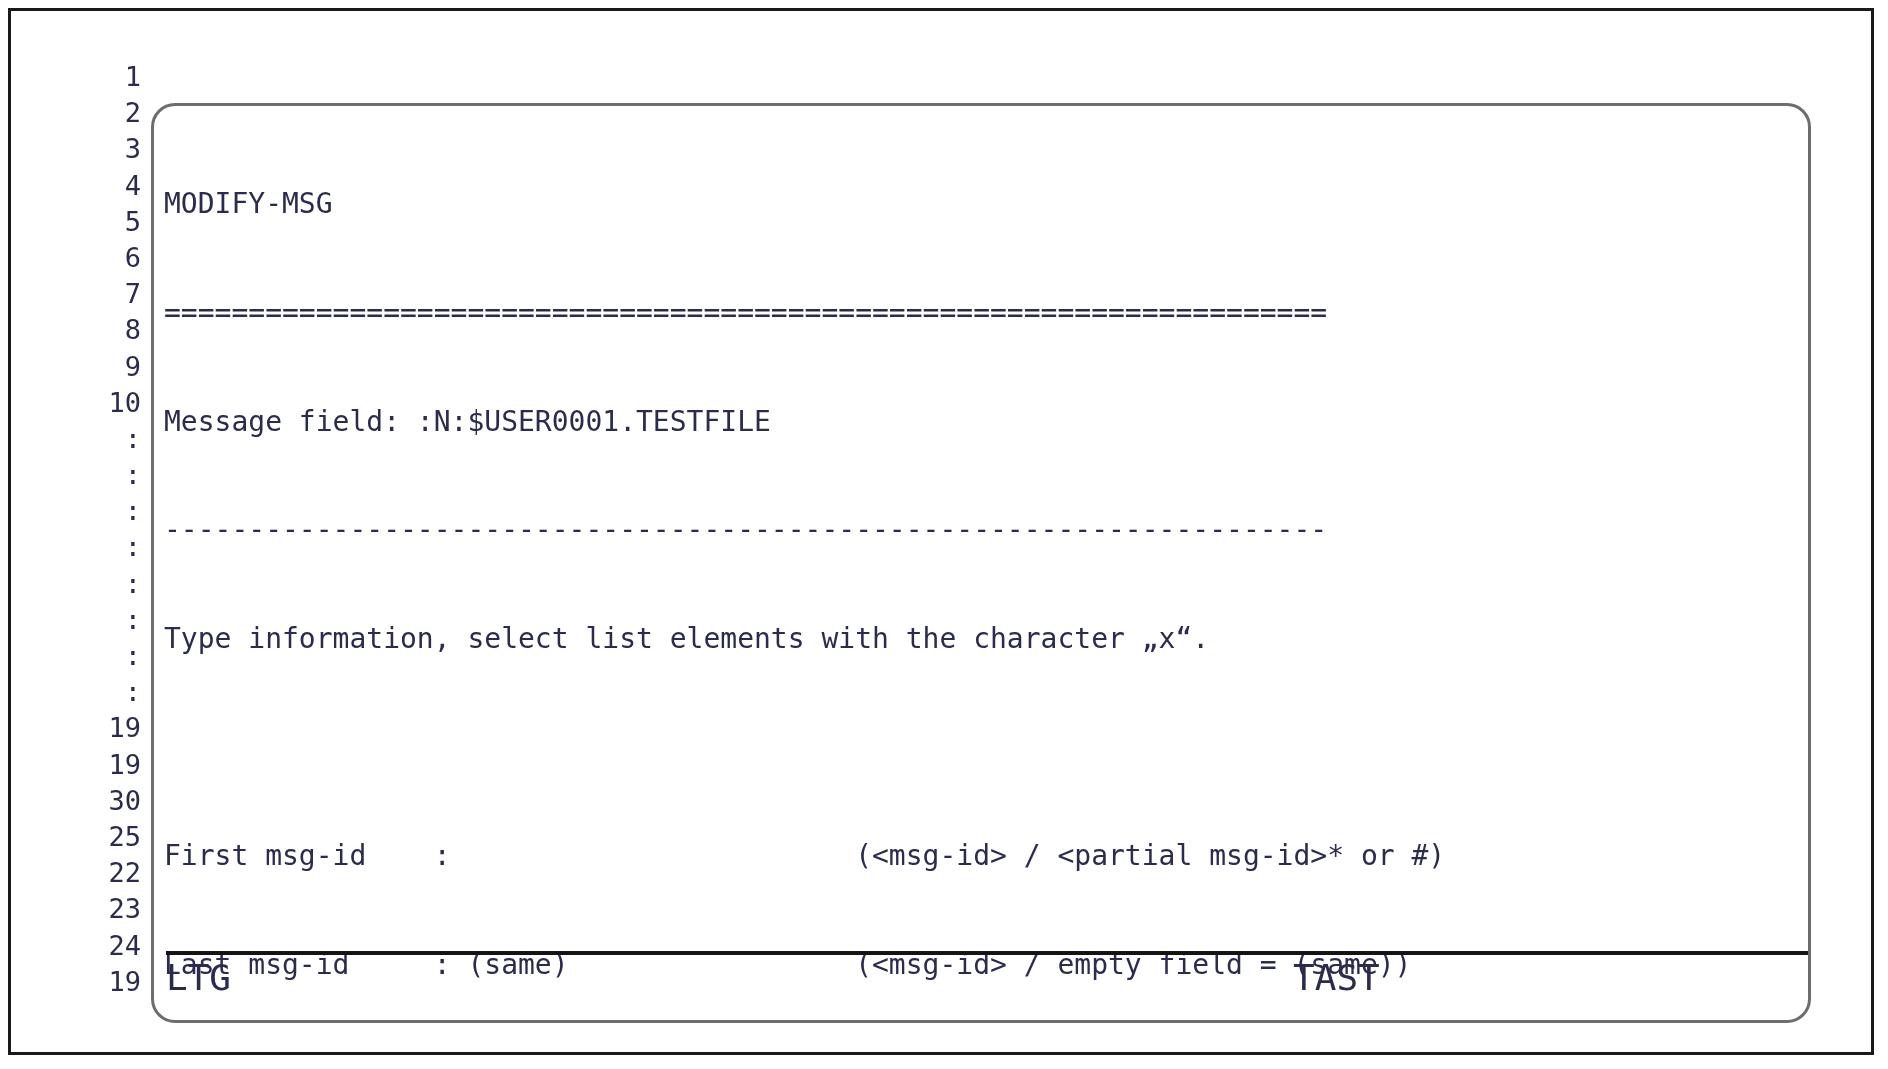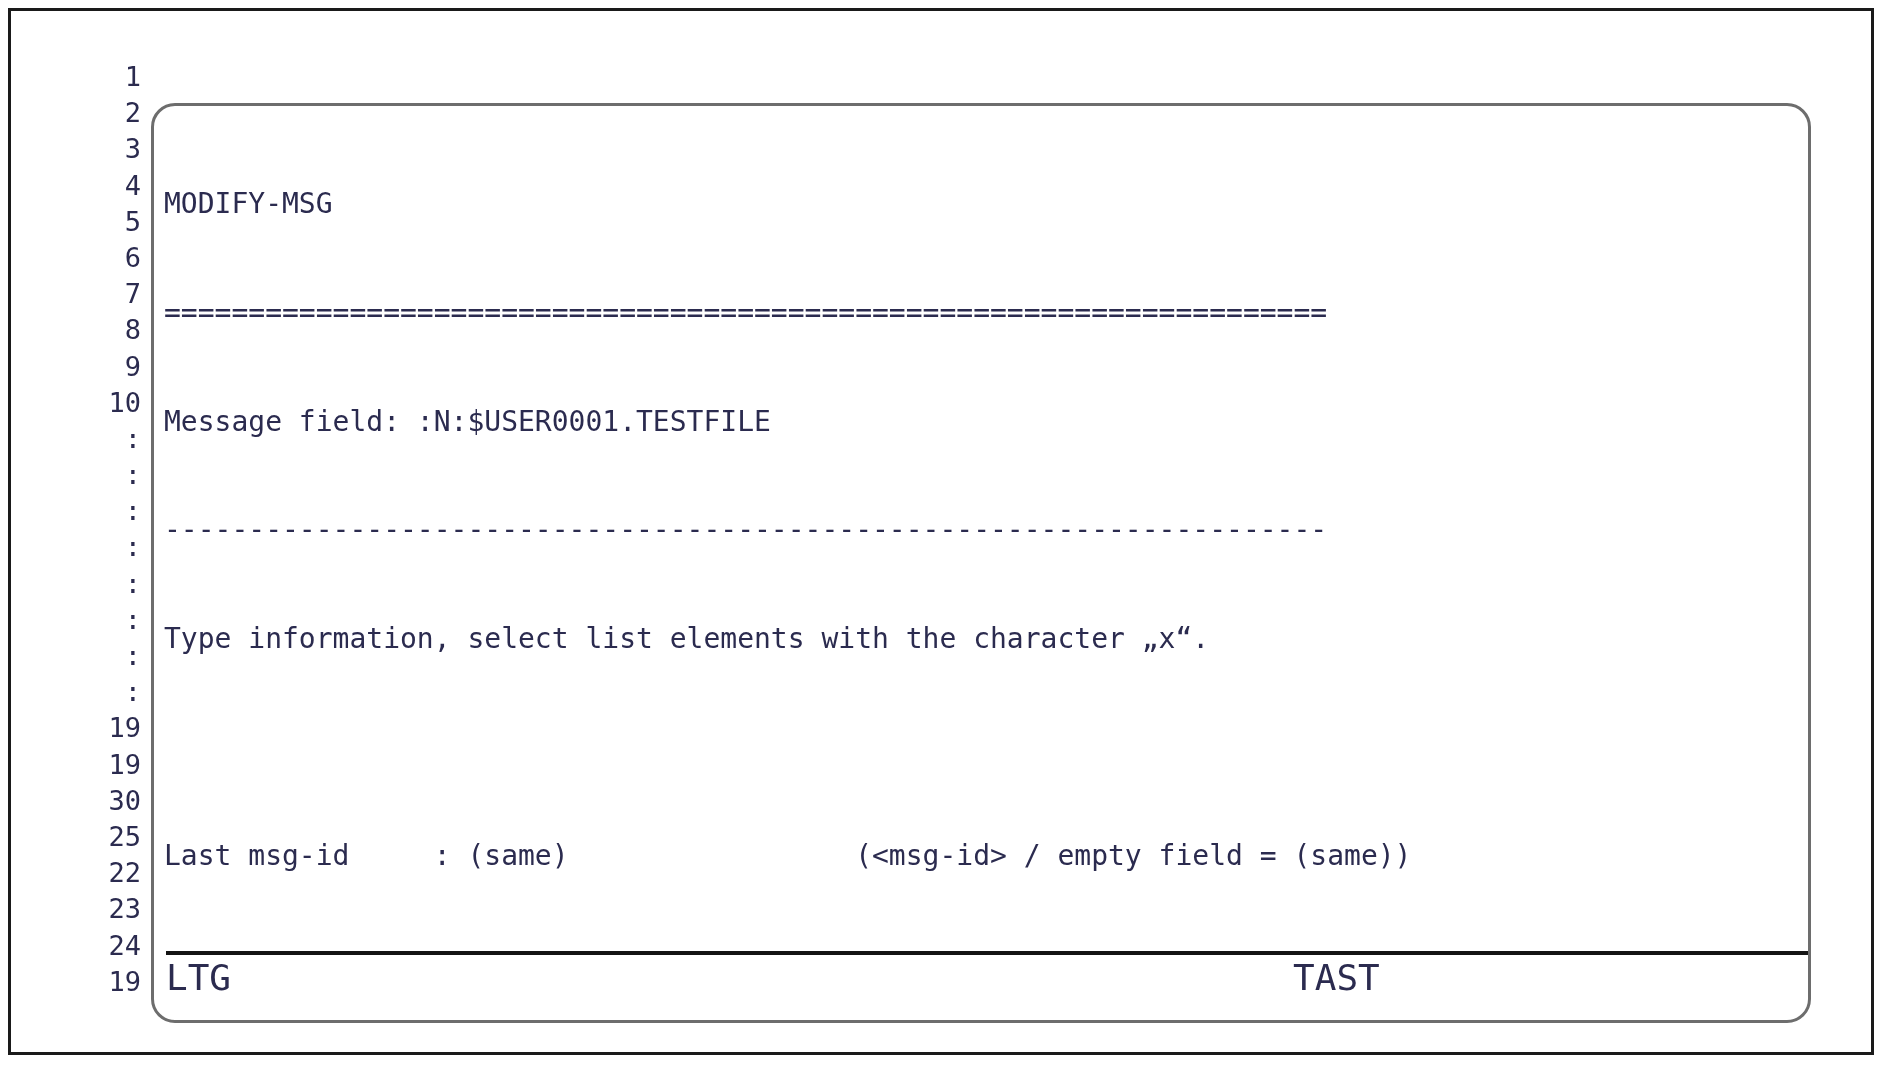--- a/index.html
+++ b/index.html
@@ -133,20 +133,21 @@
 
   <div id="terminal">
 
     <div id="screen-text">
       <span class="row">MODIFY-MSG</span>
       <span class="row">=====================================================================</span>
       <span class="row">Message field: :N:$USER0001.TESTFILE</span>
       <span class="row">---------------------------------------------------------------------</span>
       <span class="row">Type information, select list elements with the character „x“.</span>
       <span class="row"></span>
+      <span class="row">First msg-id    :                        (&lt;msg-id&gt; / &lt;partial msg-id&gt;* or #)</span>
       <span class="row">Last msg-id     : (same)                 (&lt;msg-id&gt; / empty field = (same))</span>
       
       
       
       
       
       
       
       
       

